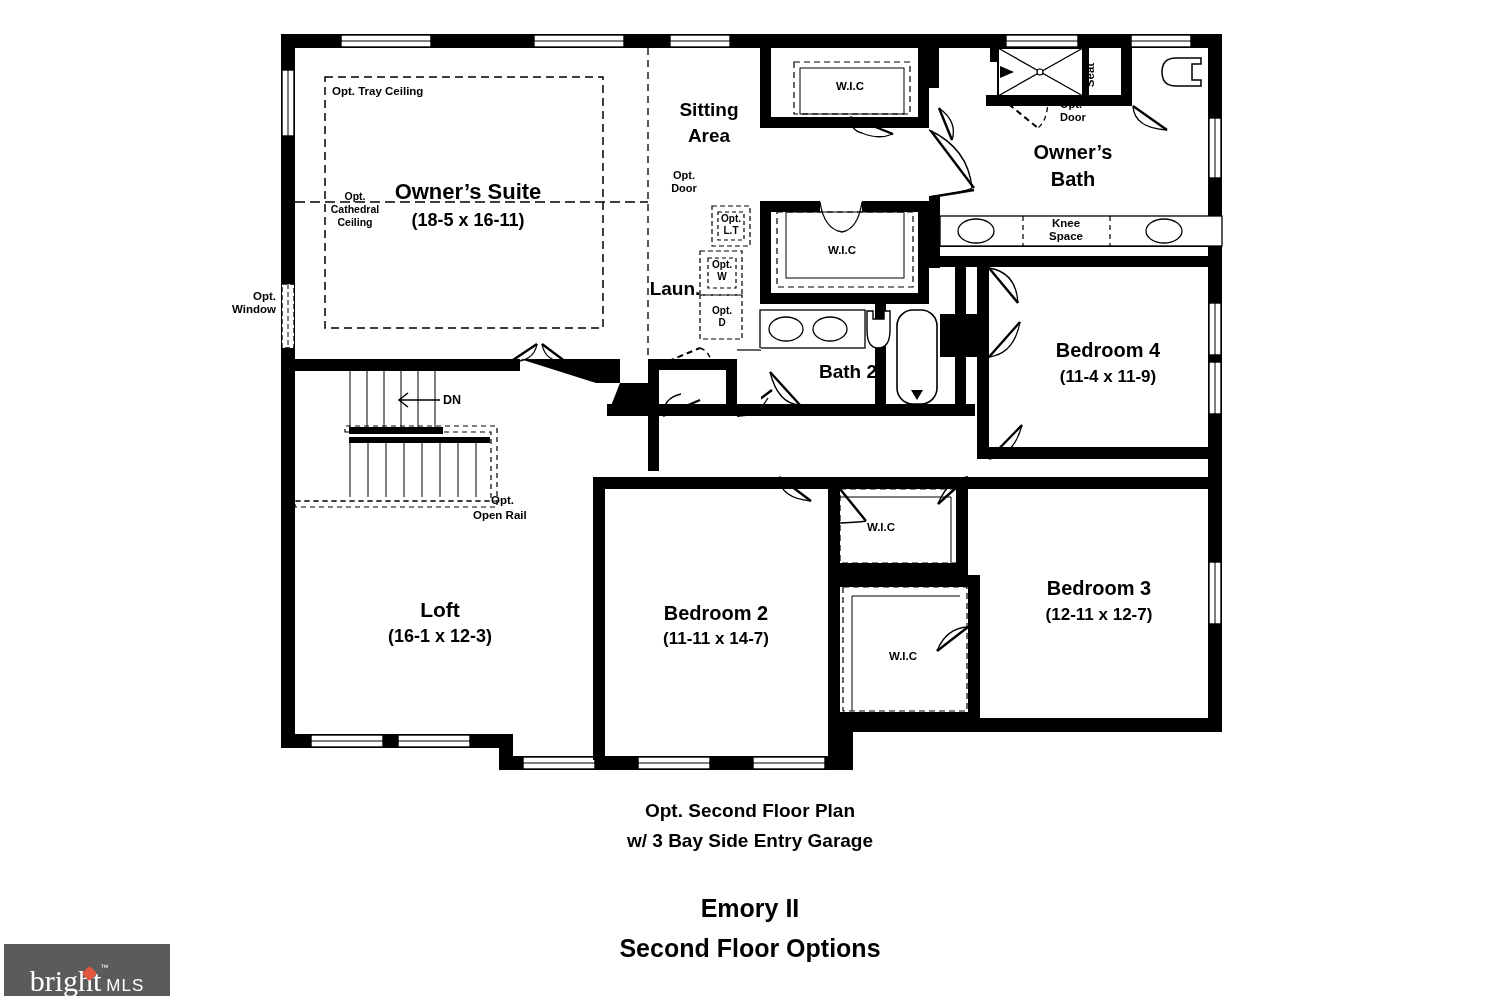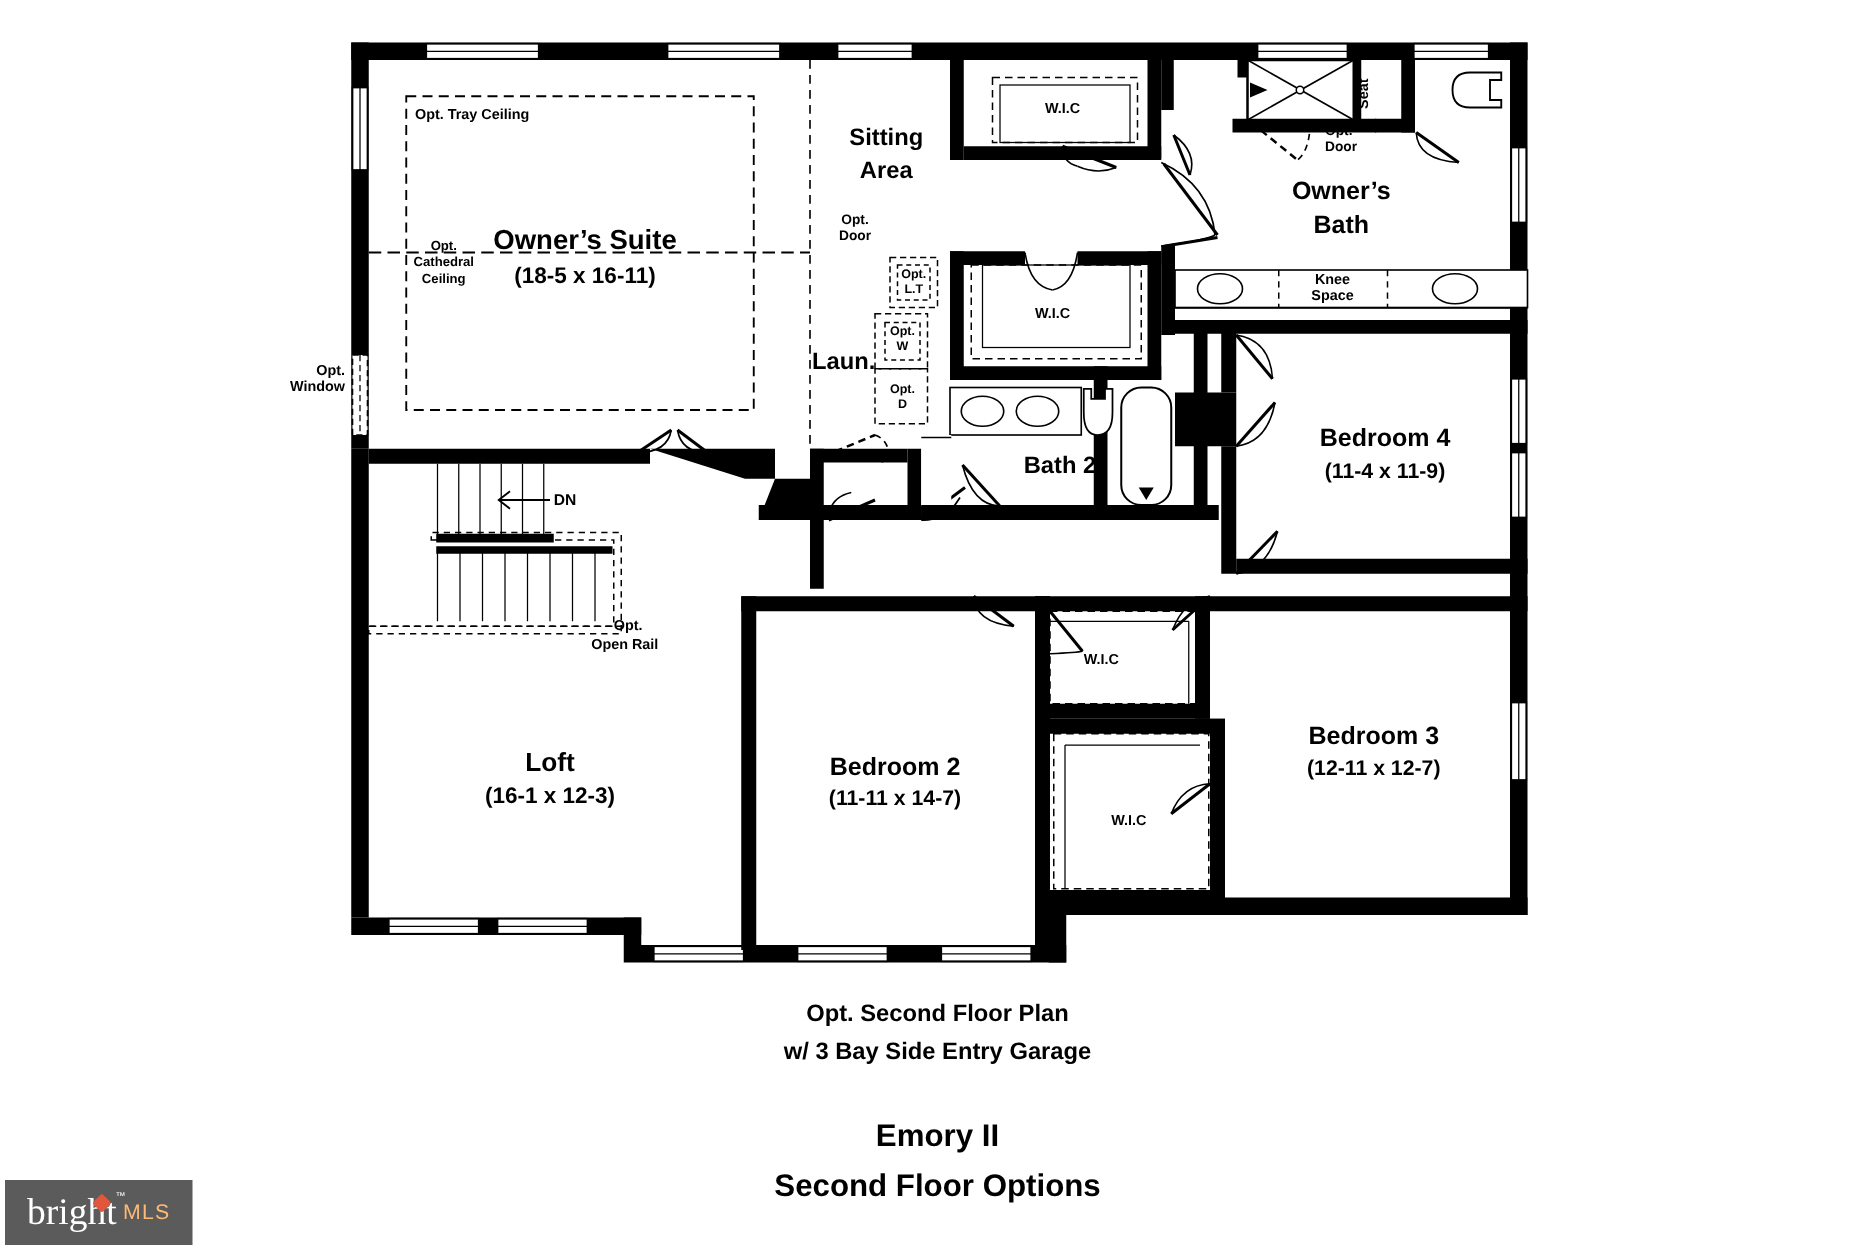--- a/index.html
+++ b/index.html
@@ -7,24 +7,24 @@
        font-family:"Liberation Sans", sans-serif;color:#000;}
   #plan-wrap{position:absolute;left:0;top:0;width:1500px;height:1000px;}
   svg{display:block;}
   .rm-name{font-family:"Liberation Sans",sans-serif;font-weight:bold;text-anchor:middle;fill:#000;}
   .rm-dim{font-family:"Liberation Sans",sans-serif;font-weight:bold;text-anchor:middle;fill:#000;}
   .sm-lbl{font-family:"Liberation Sans",sans-serif;font-weight:bold;text-anchor:middle;fill:#000;}
   .sm-lbl-l{font-family:"Liberation Sans",sans-serif;font-weight:bold;text-anchor:start;fill:#000;}
   .sm-lbl-r{font-family:"Liberation Sans",sans-serif;font-weight:bold;text-anchor:end;fill:#000;}
   .title-l1{font-family:"Liberation Sans",sans-serif;font-weight:bold;text-anchor:middle;fill:#000;font-size:19px;}
   .title-big{font-family:"Liberation Sans",sans-serif;font-weight:bold;text-anchor:middle;fill:#000;font-size:25px;}
-  #logo{position:absolute;left:4px;top:944px;width:150px;height:52px;background:#5b5b5b;
-        display:flex;align-items:center;justify-content:center;}
+  #logo{position:absolute;left:4px;top:944px;width:166px;height:52px;background:#5b5b5b;
+        display:flex;align-items:flex-end;justify-content:center;}
   #logo .lg-bright{font-family:"Liberation Serif",serif;font-size:30px;color:#ffffff;line-height:1;position:relative;}
-  #logo .lg-mls{font-family:"Liberation Sans",sans-serif;font-size:17px;color:#fdba74;letter-spacing:1px;margin-left:5px;}
+  #logo .lg-mls{font-family:"Liberation Sans",sans-serif;font-size:17px;color:#ffffff;letter-spacing:1px;margin-left:5px;}
   #logo .lg-dot{position:absolute;width:11px;height:11px;background:#e1563c;
      right:6px;top:2px;transform:rotate(45deg);border-radius:2px;}
   #logo .lg-tm{font-family:"Liberation Sans",sans-serif;font-size:8px;color:#ffffff;
      position:absolute;right:-7px;top:-2px;}
 </style>
 </head>
 <body>
 
 <div id="plan-wrap">
 <svg width="1500" height="1000" viewBox="0 0 1500 1000" xmlns="http://www.w3.org/2000/svg">

